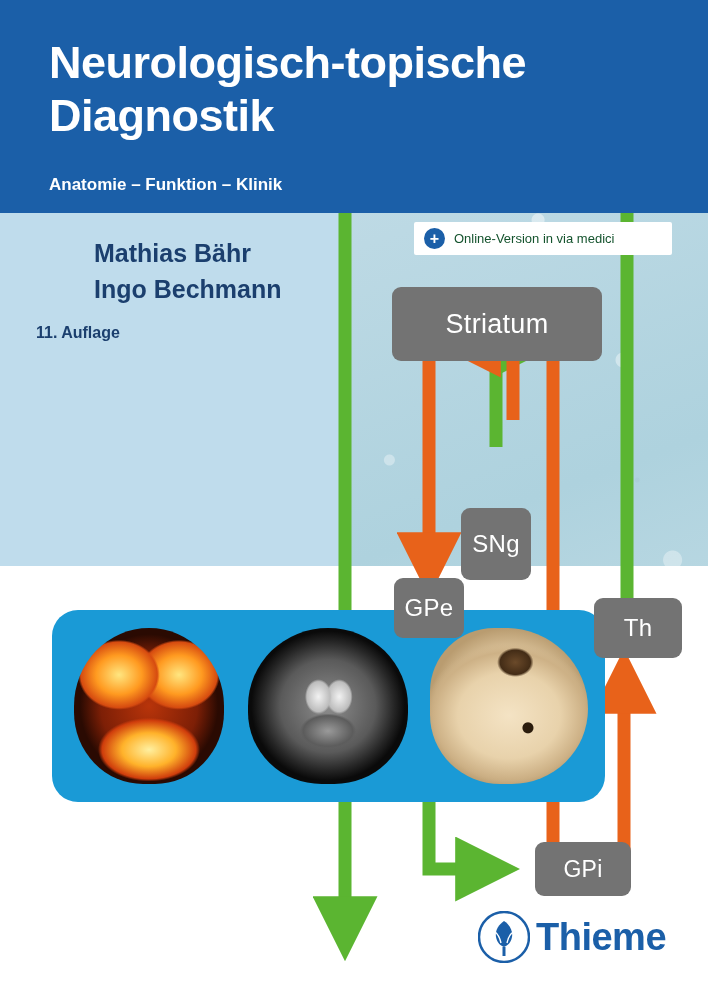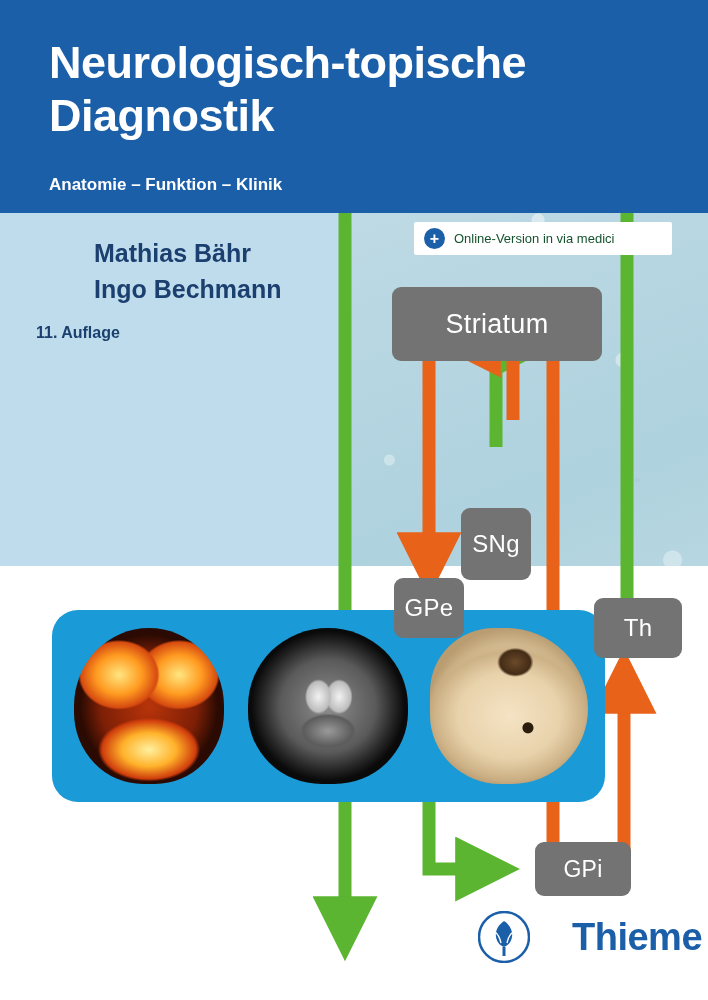--- a/index.html
+++ b/index.html
@@ -196,21 +196,20 @@
       radial-gradient(ellipse 50% 50% at 50% 50%, #efdcbb 0%, #dcc49c 70%, #b99c70 100%);
     border-radius: 44% 56% 52% 48%;
   }
   
   .thieme {
     position: absolute;
     left: 478px; top: 908px;
     width: 196px; height: 58px;
     display: flex;
     align-items: center;
-    gap: 36px;
   }
   .thieme-mark {
     width: 52px; height: 52px;
     flex: 0 0 auto;
     position: relative;
   }
   .thieme-word {
     margin-left: 6px;
     color: #1b5fa8;
     font-size: 38px;

